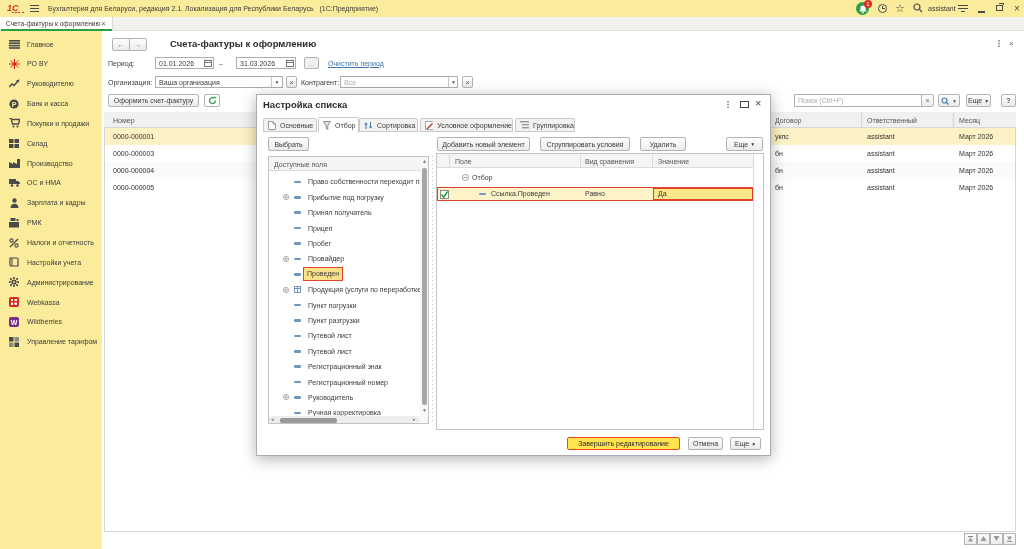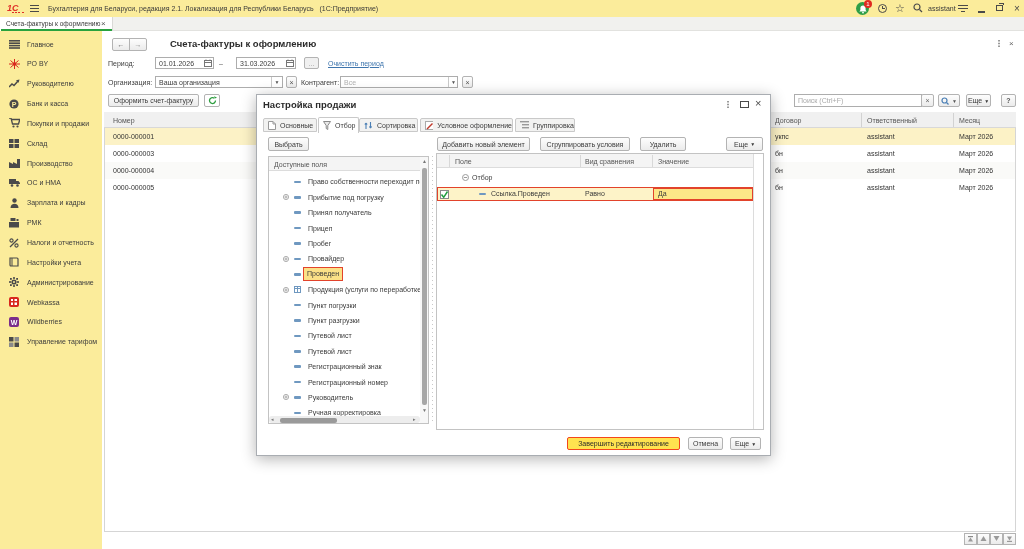--- a/index.html
+++ b/index.html
@@ -308,21 +308,21 @@
     </svg>
   </div>
 <div class="btn" style="left:1003px;top:533px;width:13px;height:12px;border-radius:0">
     <svg width="7" height="6">
       <path d="M3.5 4.5l2.5-4h-5z" fill="#9a9a9a"></path>
       <rect x="1" y="4.8" width="5" height="1.2" fill="#9a9a9a"></rect>
     </svg>
   </div>
 
 <div class="ab" style="left:256px;top:94px;width:515px;height:362px;background:#fff;border:1px solid #a9adb2;box-shadow:0 3px 14px rgba(0,0,0,0.3)"></div>
-<div class="ab" style="left:263px;top:99px;font-size:9.5px;font-weight:bold;color:#2b2b2b">Настройка продажи</div>
+<div class="ab" style="left:263px;top:99px;font-size:9.5px;font-weight:bold;color:#2b2b2b">Настройка списка</div>
 <div class="ab" style="left:724px;top:100px;color:#555;font-size:8px;font-weight:bold">⋮</div>
 <div class="ab" style="left:740px;top:101px;width:9px;height:7px;border:1.3px solid #4a4a4a"></div>
 <div class="ab" style="left:755px;top:97px;color:#4a4a4a;font-size:11px">×</div>
 
 <div id="dtabs">
     <div class="ab" style="left:263px;top:118px;width:54px;height:14px;background:#f2f2f1;border:1px solid #c9c9c9;border-radius:2px 2px 0 0;display:flex;align-items:center;padding-left:4px;font-size:7px;color:#3a3a3a;white-space:nowrap;overflow:hidden">
       <svg width="8" height="9">
         <path d="M0.5 0.5h4.5l2.5 2.5v5.5h-7z" fill="#fff" stroke="#999"></path>
         <path d="M5 0.5v2.5h2.5" fill="none" stroke="#999"></path>
       </svg>

